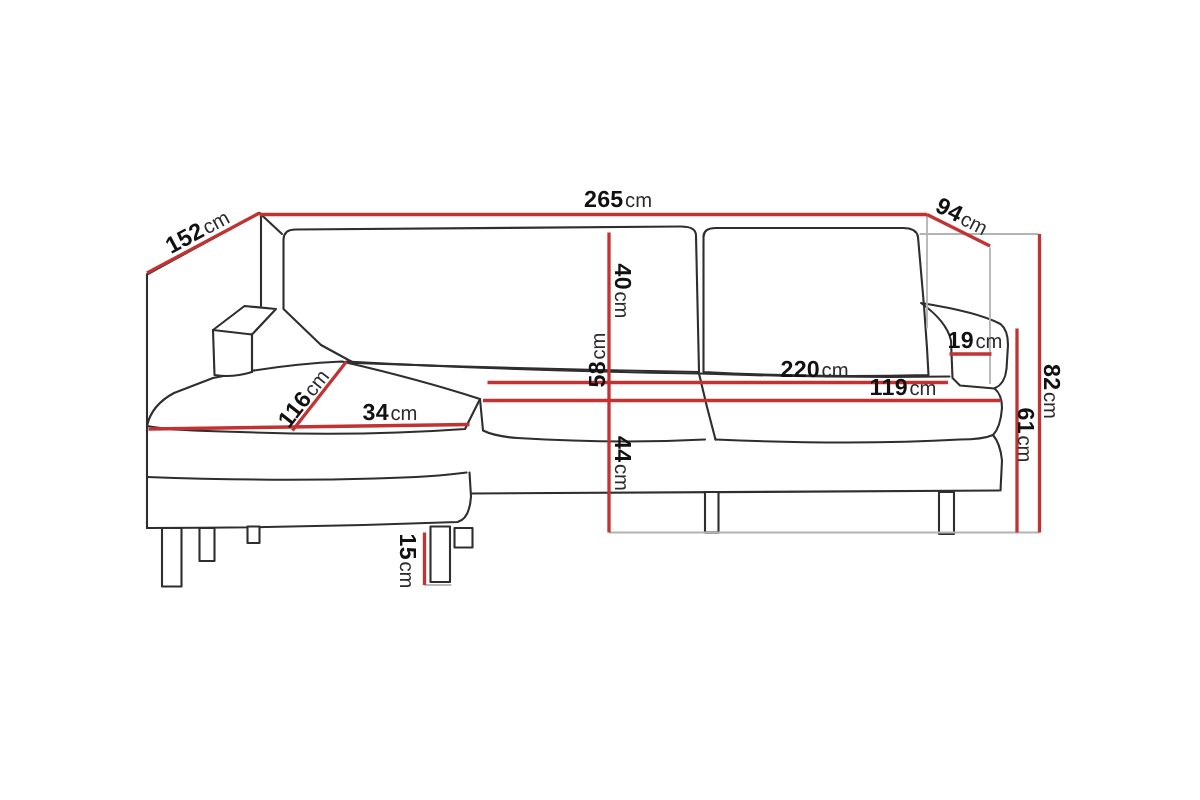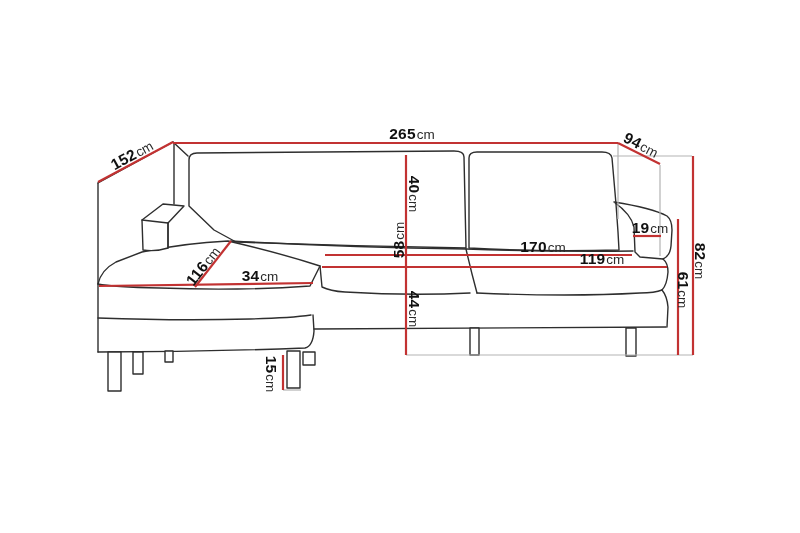--- a/index.html
+++ b/index.html
@@ -117,21 +117,21 @@
   </div>
   <div class="dim" style="left:399px;top:240px;--rot:-90deg">
     <span class="num">58</span>
       <span class="unit">cm</span>
   </div>
   <div class="dim" style="left:414px;top:309px;--rot:90deg">
     <span class="num">44</span>
       <span class="unit">cm</span>
   </div>
   <div class="dim" style="left:543px;top:247px">
-    <span class="num">170</span>
+    <span class="num">220</span>
       <span class="unit">cm</span>
   </div>
   <div class="dim" style="left:602px;top:259px">
     <span class="num">119</span>
       <span class="unit">cm</span>
   </div>
   <div class="dim" style="left:203px;top:266px;--rot:-52deg">
     <span class="num">116</span>
       <span class="unit">cm</span>
   </div>

